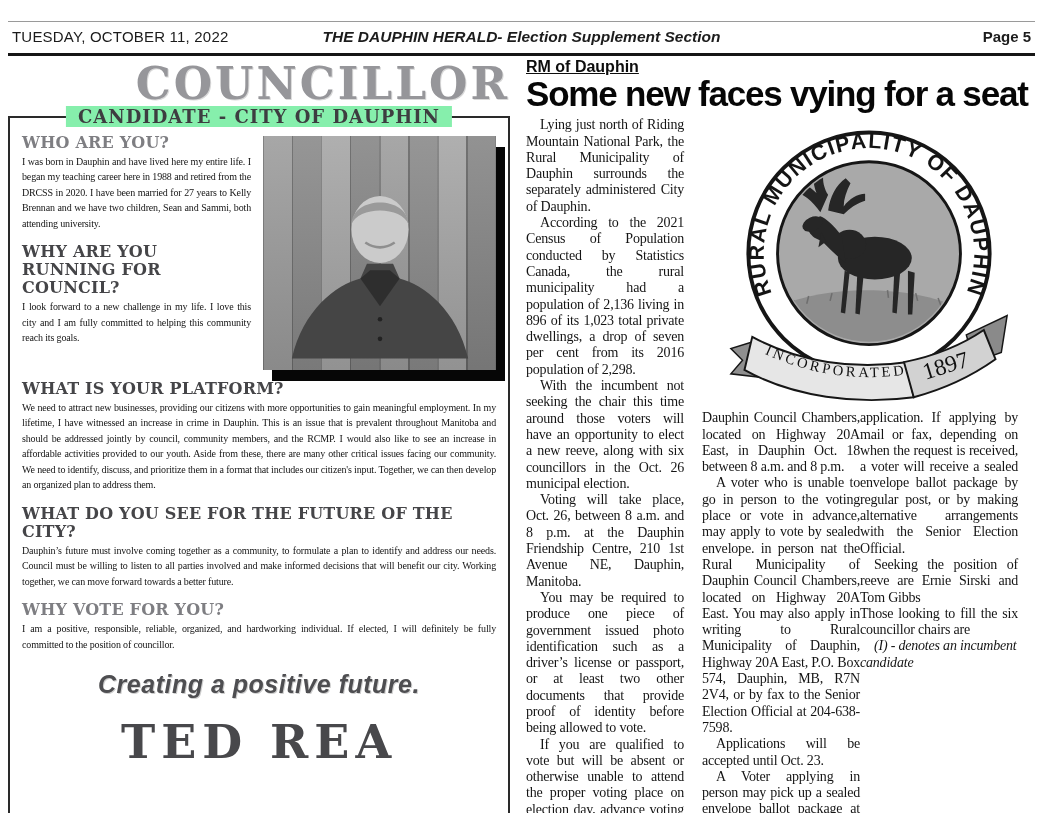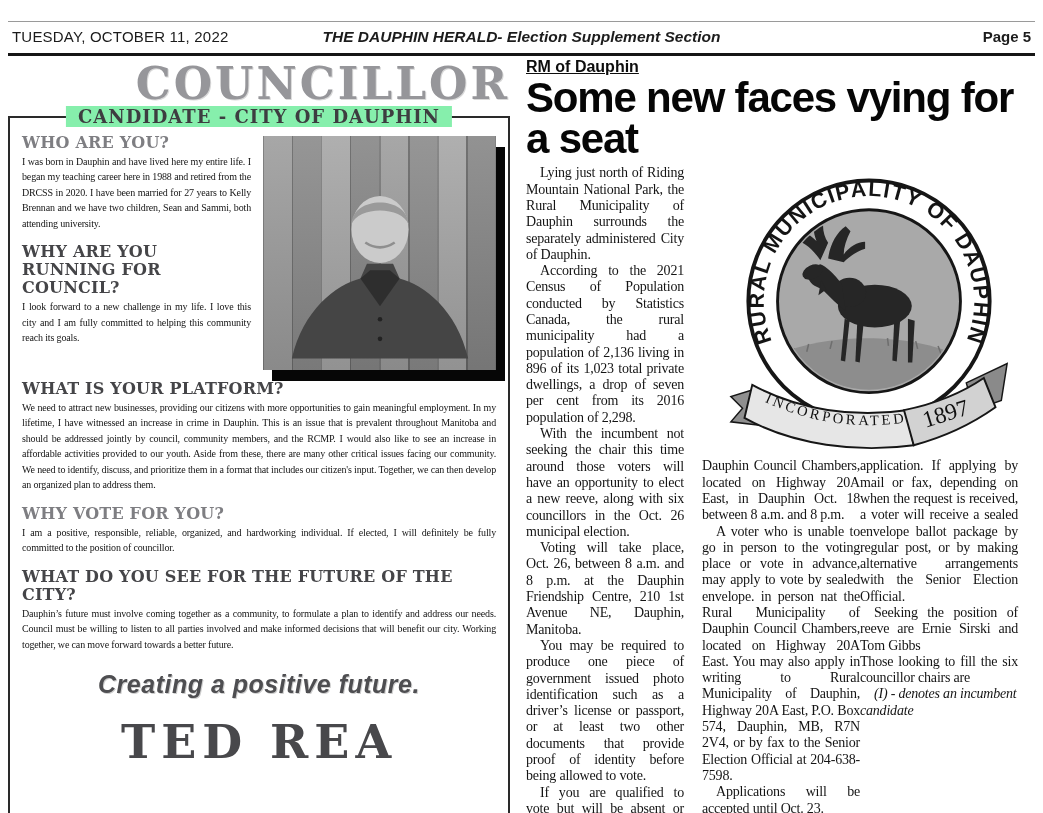--- a/index.html
+++ b/index.html
@@ -74,21 +74,21 @@
     font-size:46px;line-height:1;color:var(--name-gray);letter-spacing:6px;
   }
   
   .article{flex:1;min-width:0;}
   .kicker{
     margin:0;font-family:"Liberation Sans", sans-serif;font-weight:bold;font-size:16px;
     text-decoration:underline;color:#0d0d0d;
   }
   .headline{
     margin:1px 0 6px;font-family:"Liberation Sans", sans-serif;font-weight:bold;
-    font-size:42px;line-height:.98;letter-spacing:-1.2px;color:#060606;
+    font-size:35px;line-height:.98;letter-spacing:-1.2px;color:#060606;
   }
   .cols{display:flex;gap:18px;}
   .col{
     width:158px;flex:none;font-size:14px;line-height:16.3px;text-align:justify;
     letter-spacing:-.2px;color:#141414;hyphens:auto;
   }
   .col p{margin:0;text-indent:14px;}
   .col p.cont{text-indent:0;}
   .right-block{width:334px;flex:none;}
   .logo-wrap{height:287px;display:flex;justify-content:center;align-items:flex-start;}
@@ -140,27 +140,27 @@
             <h3 class="h-dark">WHY ARE YOU RUNNING FOR COUNCIL?</h3>
             <p>I look forward to a new challenge in my life. I love this city and I am fully committed to helping this community reach its goals.</p>
           </section>
 
           <section class="qa full">
             <h3 class="h-dark">WHAT IS YOUR PLATFORM?</h3>
             <p>We need to attract new businesses, providing our citizens with more opportunities to gain meaningful employment. In my lifetime, I have witnessed an increase in crime in Dauphin. This is an issue that is prevalent throughout Manitoba and should be addressed jointly by council, community members, and the RCMP. I would also like to see an increase in affordable activities provided to our youth. Aside from these, there are many other critical issues facing our community. We need to identify, discuss, and prioritize them in a format that includes our citizen's input. Together, we can then develop an organized plan to address them.</p>
           </section>
 
           <section class="qa full">
+            <h3 class="h-dark">WHAT DO YOU SEE FOR THE FUTURE OF THE CITY?</h3>
+            <p>Dauphin’s future must involve coming together as a community, to formulate a plan to identify and address our needs. Council must be willing to listen to all parties involved and make informed decisions that will benefit our city. Working together, we can move forward towards a better future.</p>
+          </section>
+
+          <section class="qa full">
             <h3 class="h-gray">WHY VOTE FOR YOU?</h3>
             <p>I am a positive, responsible, reliable, organized, and hardworking individual. If elected, I will definitely be fully committed to the position of councillor.</p>
-          </section>
-
-          <section class="qa full">
-            <h3 class="h-dark">WHAT DO YOU SEE FOR THE FUTURE OF THE CITY?</h3>
-            <p>Dauphin’s future must involve coming together as a community, to formulate a plan to identify and address our needs. Council must be willing to listen to all parties involved and make informed decisions that will benefit our city. Working together, we can move forward towards a better future.</p>
           </section>
 
           <div class="slogan">Creating a positive future.</div>
           <div class="cand-name">TED REA</div>
         </div>
       </div>
     </div>
 
     <div class="article">
       <p class="kicker">RM of Dauphin</p>

